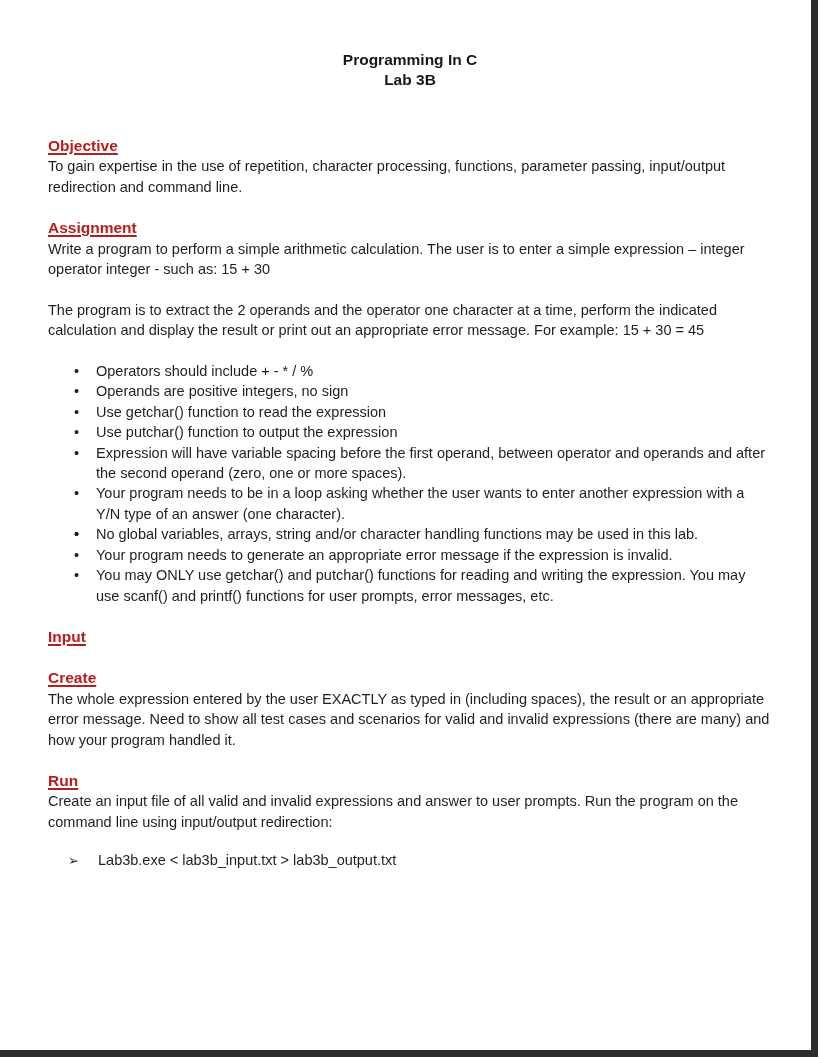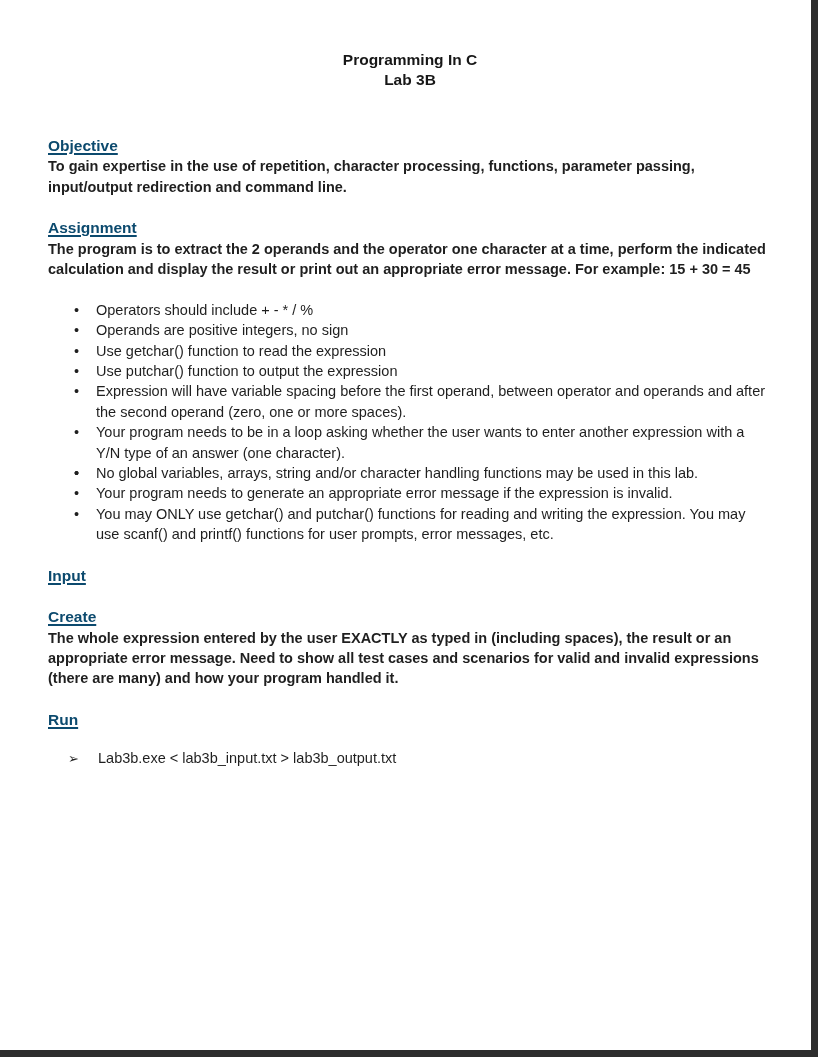--- a/index.html
+++ b/index.html
@@ -29,34 +29,33 @@
     color: #171717;
   }
 
   .sec { margin-top: 21px; }
   .sec-objective { margin-top: 46px; }
 
   .sec-heading {
     margin: 0;
     font-size: 15.5px;
     font-weight: bold;
-    color: #0c4a6e;
+    color: #b91c1c;
     line-height: 20.4px;
     text-decoration: underline;
     text-decoration-thickness: 1.5px;
     text-underline-offset: 2px;
     display: inline-block;
   }
 
   .body-text {
     margin: 0;
     font-size: 14.5px;
     line-height: 20.4px;
     max-width: 724px;
-    font-weight: bold;
   }
   .body-text + .body-text { margin-top: 20.4px; }
 
   .bullet-list {
     margin: 20.4px 0 0 0;
     padding: 0;
     list-style: none;
     max-width: 724px;
   }
   .bullet-item {
@@ -95,20 +94,21 @@
     <div>Lab 3B</div>
   </header>
 
   <section class="sec sec-objective">
     <h2 class="sec-heading">Objective</h2>
     <p class="body-text">To gain expertise in the use of repetition, character processing, functions, parameter passing, input/output redirection and command line.</p>
   </section>
 
   <section class="sec">
     <h2 class="sec-heading">Assignment</h2>
+    <p class="body-text">Write a program to perform a simple arithmetic calculation. The user is to enter a simple expression – integer operator integer - such as: 15 + 30</p>
     <p class="body-text">The program is to extract the 2 operands and the operator one character at a time, perform the indicated calculation and display the result or print out an appropriate error message. For example: 15 + 30 = 45</p>
 
     <ul class="bullet-list">
       <li class="bullet-item">
         <span class="bullet-marker">•</span>
         <span>Operators should include + - * / %</span>
       </li>
       <li class="bullet-item">
         <span class="bullet-marker">•</span>
         <span>Operands are positive integers, no sign</span>
@@ -151,20 +151,21 @@
     <h2 class="sec-heading">Input</h2>
   </section>
 
   <section class="sec">
     <h2 class="sec-heading">Create</h2>
     <p class="body-text">The whole expression entered by the user EXACTLY as typed in (including spaces), the result or an appropriate error message. Need to show all test cases and scenarios for valid and invalid expressions (there are many) and how your program handled it.</p>
   </section>
 
   <section class="sec">
     <h2 class="sec-heading">Run</h2>
+    <p class="body-text">Create an input file of all valid and invalid expressions and answer to user prompts. Run the program on the command line using input/output redirection:</p>
     <div class="command-line">
       <span class="arrow-marker">➢</span>
       <span>Lab3b.exe &lt; lab3b_input.txt &gt; lab3b_output.txt</span>
     </div>
   </section>
 
 
   <div class="edge edge-right"></div>
   <div class="edge edge-bottom"></div>
 

